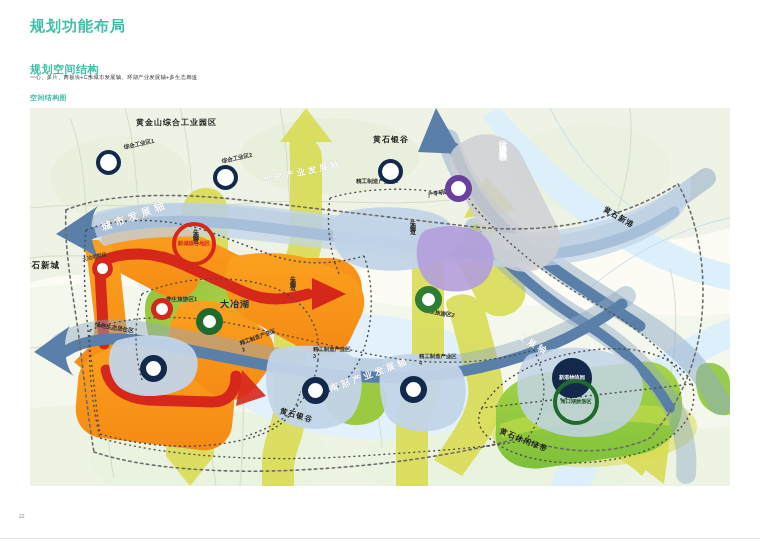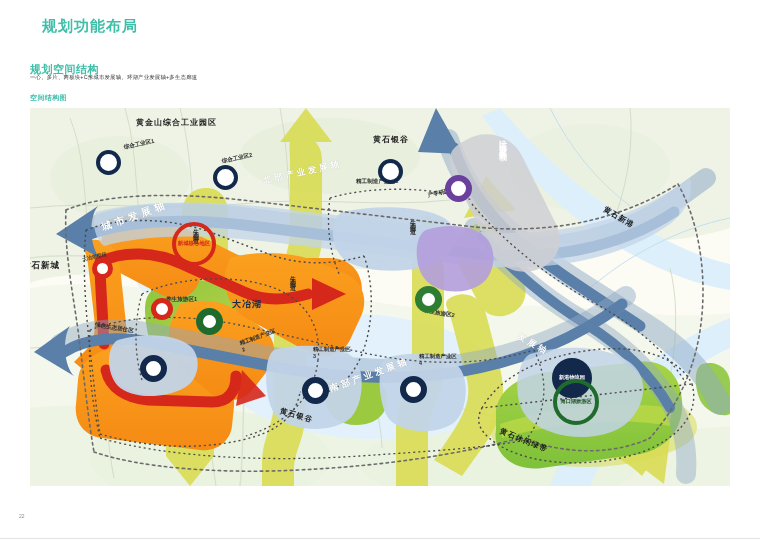--- a/index.html
+++ b/index.html
@@ -6,21 +6,21 @@
   body{
     width:760px;height:541px;
     background:#ffffff;
     font-family:"Liberation Sans","DejaVu Sans",sans-serif;
     overflow:hidden;position:relative;
   }
   .page{position:absolute;inset:0;background:#fff;}
 
   
   .title{
-    position:absolute;left:42px;top:17px;
+    position:absolute;left:30px;top:17px;
     font-size:15px;font-weight:bold;letter-spacing:1px;
     color:#3fbfa9;
   }
   .sub-title{
     position:absolute;left:30px;top:62px;
     font-size:11px;font-weight:bold;letter-spacing:.5px;
     color:#3fbfa9;
   }
   .sub-desc{
     position:absolute;left:30px;top:74px;
@@ -44,21 +44,21 @@
   .map{
     position:absolute;left:30px;top:108px;width:700px;height:378px;
     overflow:hidden;background:#fbfbf4;
   }
   .map svg{display:block;width:700px;height:378px;}
 
   
   .lbl{position:absolute;white-space:nowrap;pointer-events:none;}
   .lbl-black{color:#1c1c1c;font-weight:bold;}
   .lbl-dark {color:#2b2b2b;font-weight:bold;}
-  .lbl-navy {color:#13294b;font-weight:bold;margin-left:12px;}
+  .lbl-navy {color:#13294b;font-weight:bold;}
   .lbl-rot-n12{transform:rotate(-12deg);transform-origin:left center;}
   .lbl-rot-n20{transform:rotate(-20deg);transform-origin:left center;}
   .lbl-rot-p10{transform:rotate(10deg);transform-origin:left center;}
   .lbl-rot-p16{transform:rotate(16deg);transform-origin:left center;}
   .lbl-rot-p22{transform:rotate(22deg);transform-origin:left center;}
   .lbl-rot-p30{transform:rotate(30deg);transform-origin:left center;}
   .lbl-vert{writing-mode:vertical-rl;text-orientation:upright;}
 
   .axis-text{
     font-weight:bold;letter-spacing:3px;color:#ffffff;

